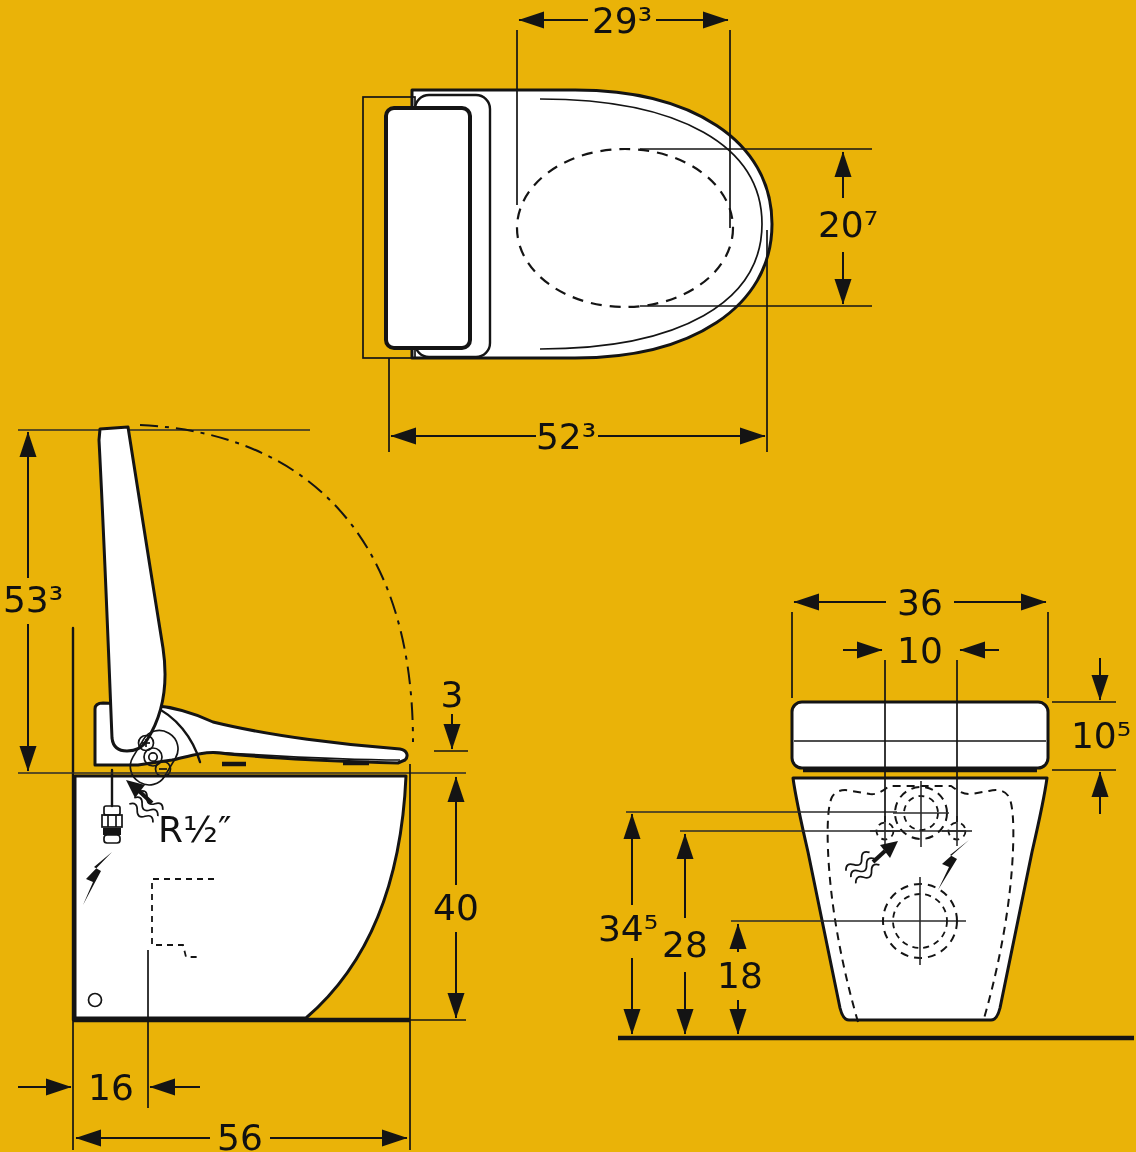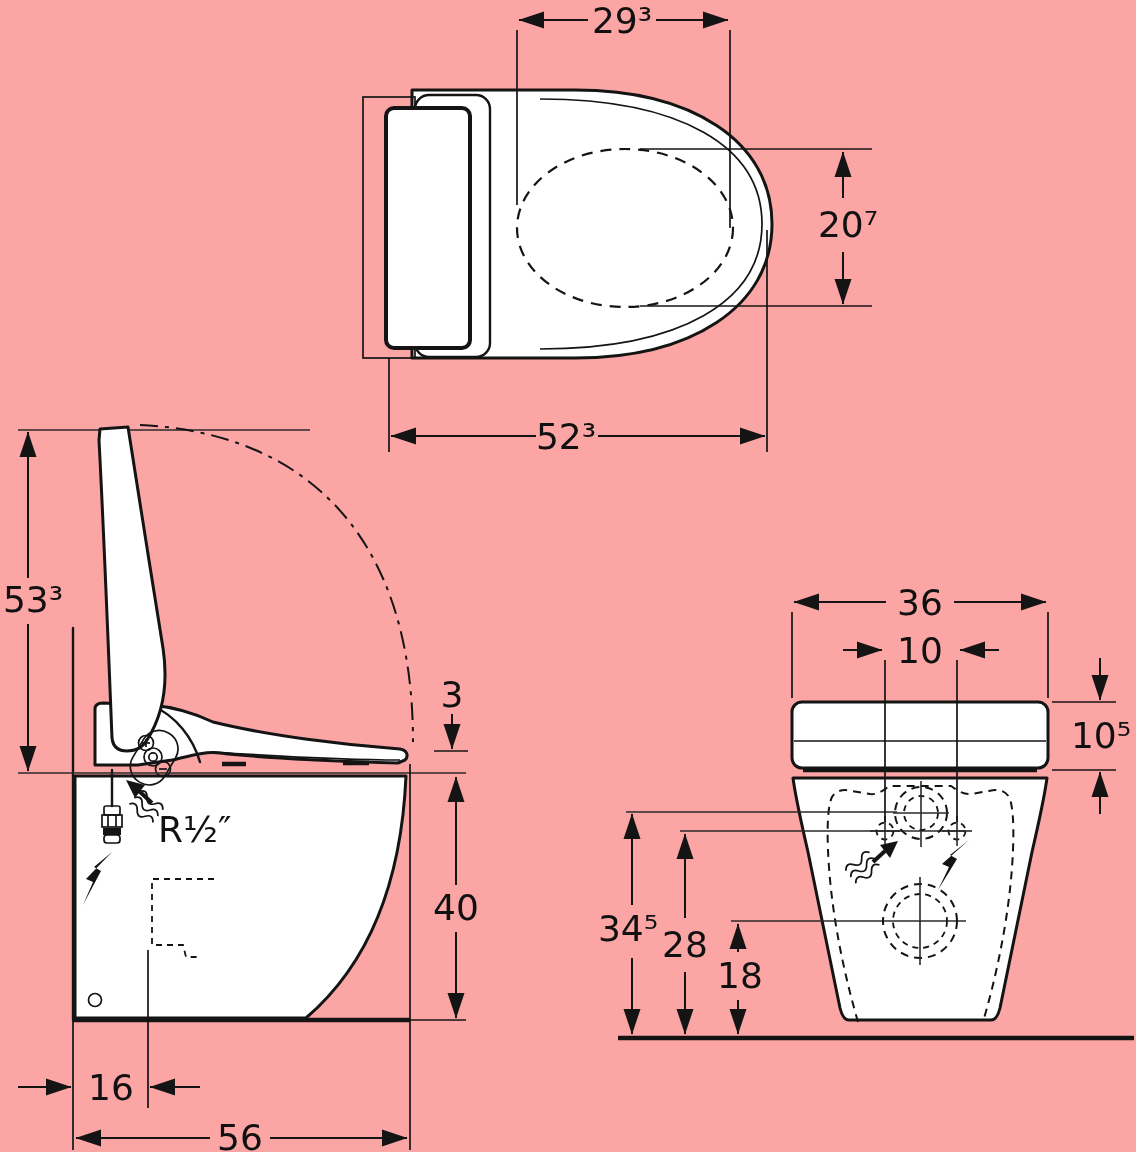--- a/index.html
+++ b/index.html
@@ -1,16 +1,16 @@
 <!DOCTYPE html>
 <html><head>
 <meta charset="utf-8">
 <style>
   html,body{margin:0;padding:0;background:#fff;}
-  .stage{width:1136px;height:1152px;position:relative;background:#fca5a5;overflow:hidden;}
+  .stage{width:1136px;height:1152px;position:relative;background:#eab308;overflow:hidden;}
   svg{display:block;}
   
   .o  {fill:#fff;stroke:#141414;stroke-width:3;stroke-linejoin:round;}
   .o2 {fill:none;stroke:#141414;stroke-width:2.4;stroke-linecap:round;}
   .o1 {fill:none;stroke:#141414;stroke-width:1.7;}
   .th {fill:none;stroke:#2a2a2a;stroke-width:1.6;}
   .dim{fill:none;stroke:#141414;stroke-width:2;}
   .bold{fill:none;stroke:#141414;stroke-width:4.5;}
   .dash{fill:none;stroke:#141414;stroke-width:2.2;stroke-dasharray:11 8;}
   .dash2{fill:none;stroke:#141414;stroke-width:2;stroke-dasharray:8 6;}

